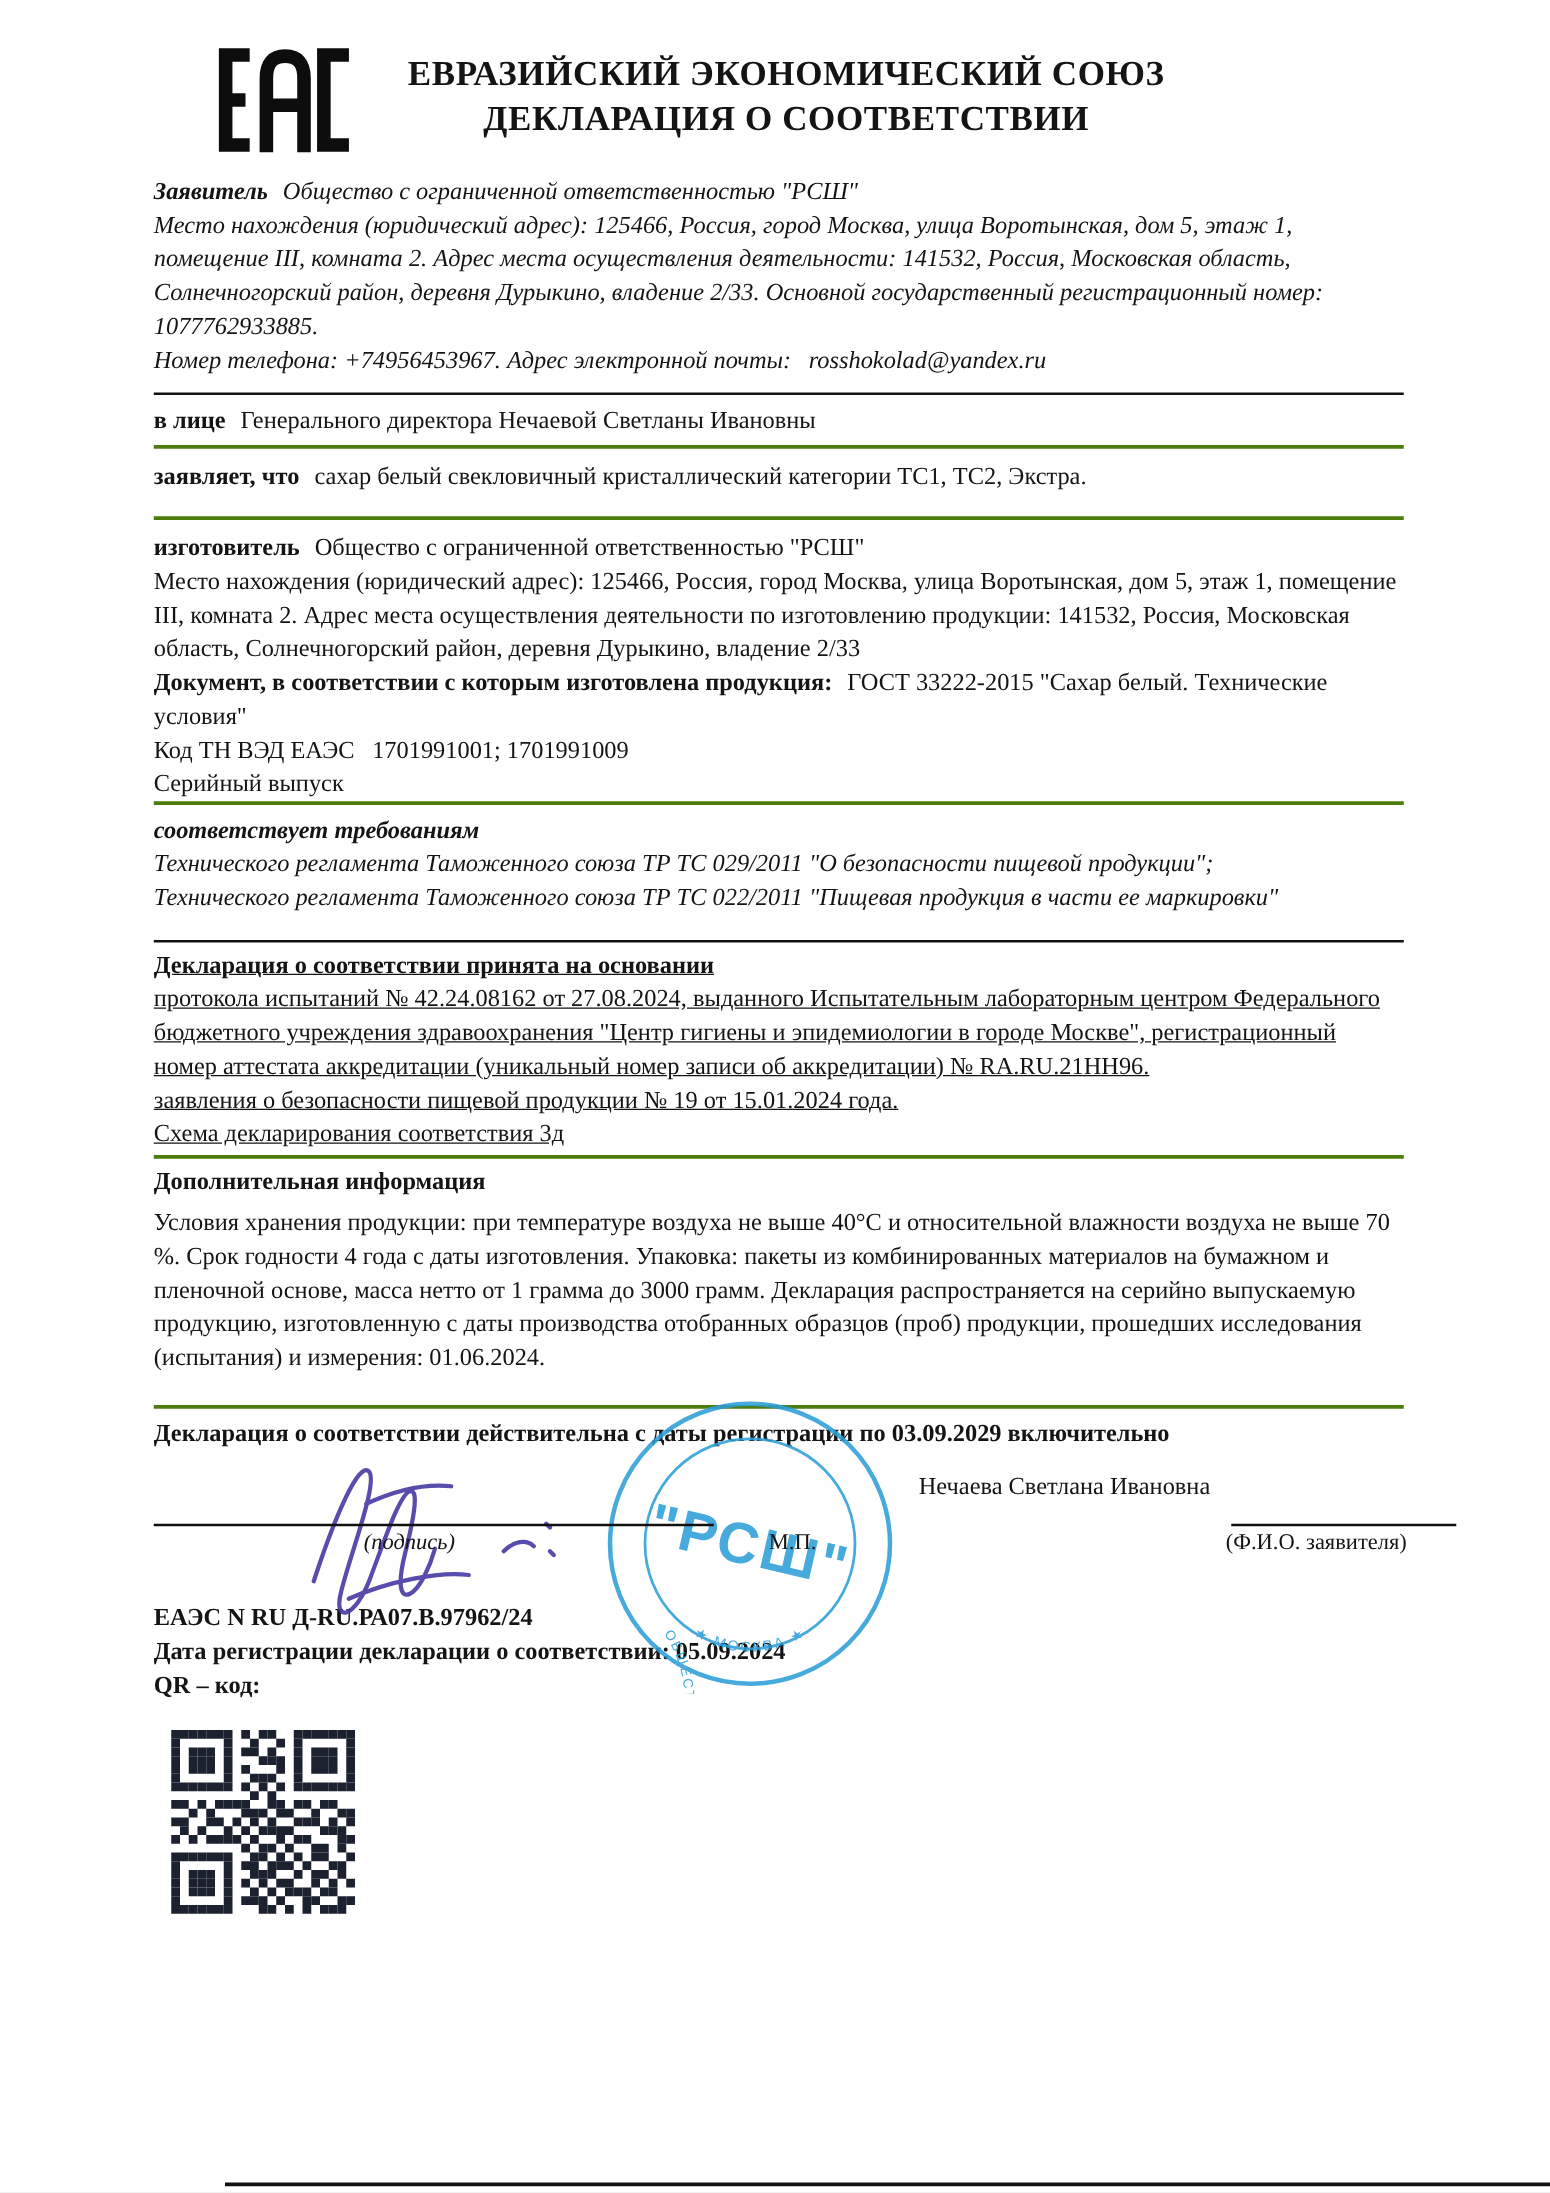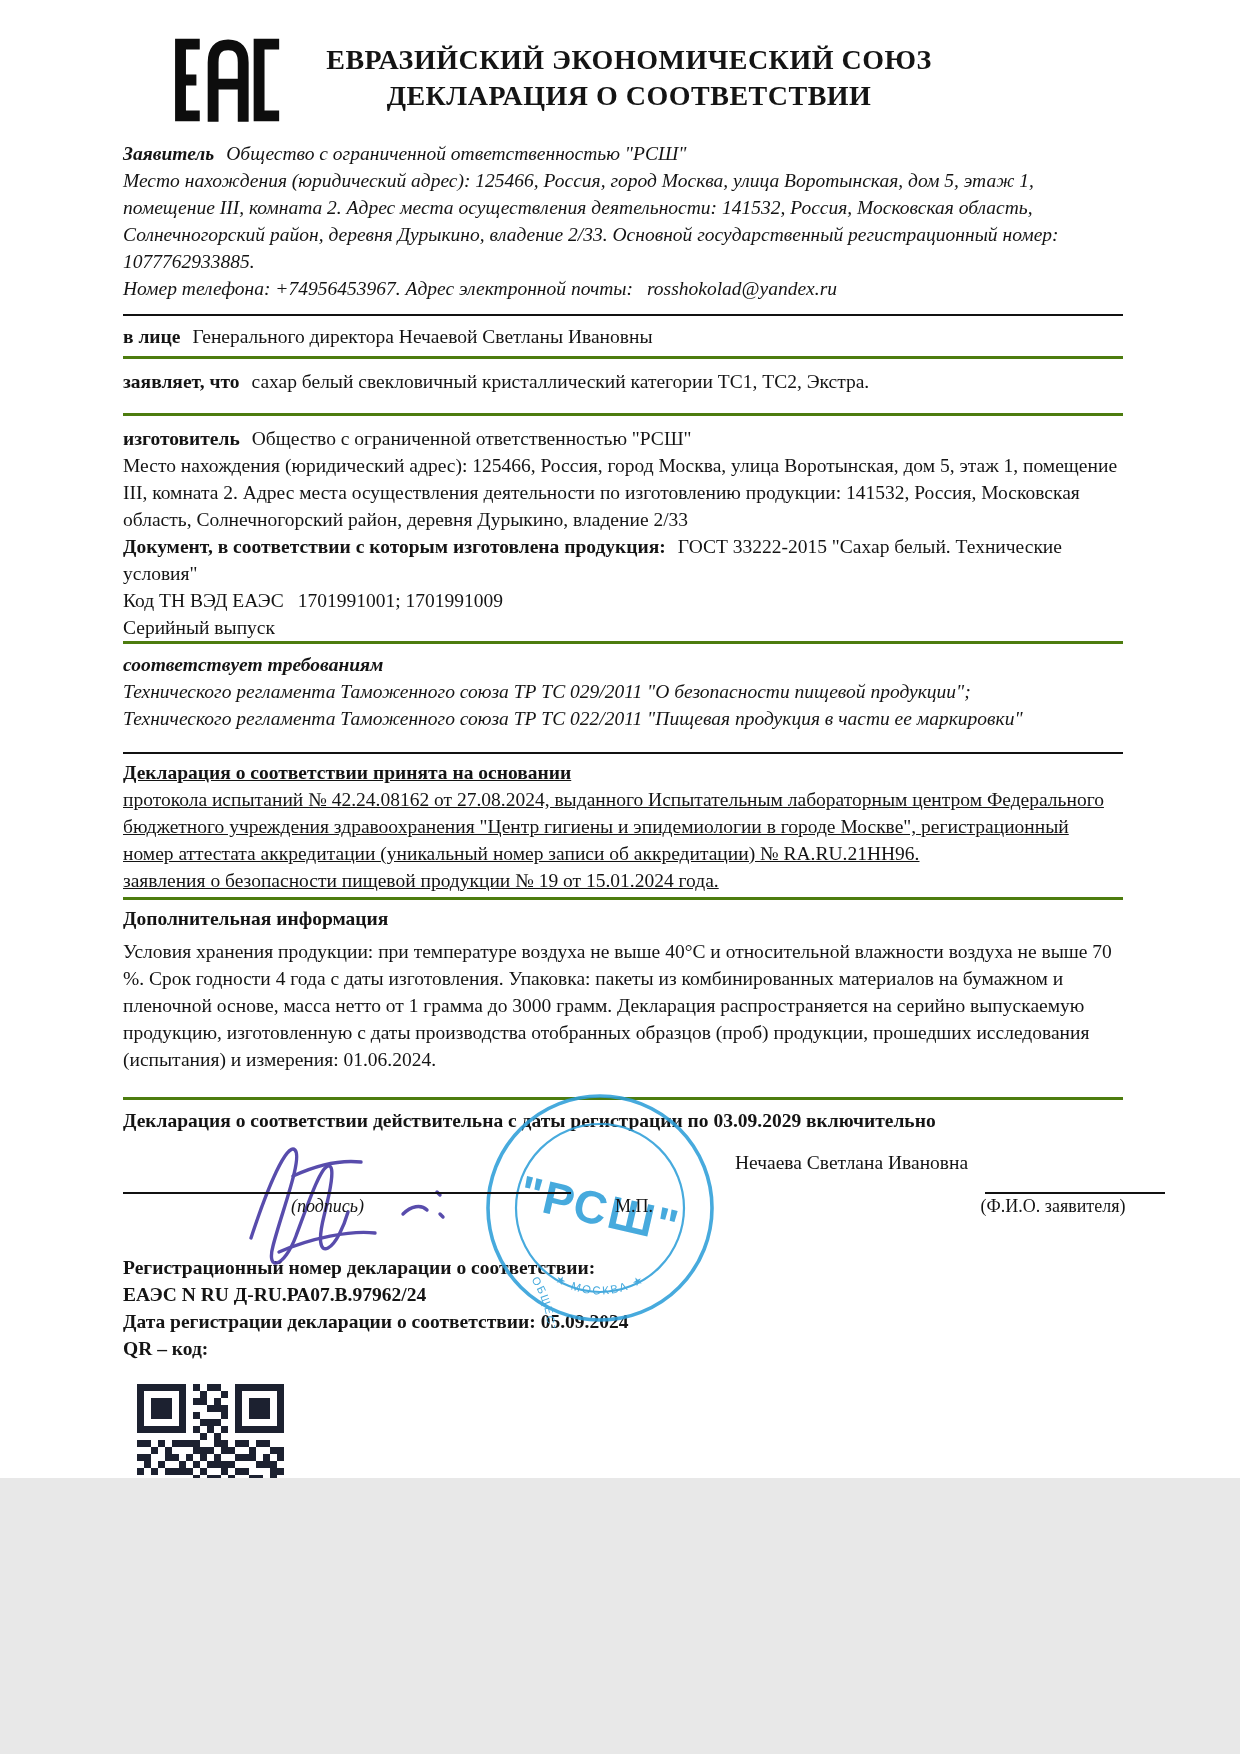--- a/index.html
+++ b/index.html
@@ -1,18 +1,18 @@
 <!DOCTYPE html>
 <html><head>
 <meta charset="utf-8">
 <style>
   html,body{margin:0;padding:0;background:#e8e8e8;}
   .page{
     position:relative;
-    width:1240px;height:1478px;
+    width:1240px;height:1754px;
     margin:0 auto;
     background:#ffffff;
     font-family:"Liberation Serif","DejaVu Serif",serif;
     color:#141414;
     overflow:hidden;
   }
   .content{
     position:absolute;left:123px;top:36px;width:1000px;
   }
   
@@ -116,20 +116,21 @@
     <div class="sec s-conformity rule-thin">
       <div class="ln bold-line">соответствует требованиям</div>
       <div class="ln">Технического регламента Таможенного союза  ТР ТС 029/2011 "О безопасности пищевой продукции";</div>
       <div class="ln">Технического регламента Таможенного союза  ТР ТС 022/2011 "Пищевая продукция в части ее маркировки"</div>
     </div>
 
     <div class="sec s-basis rule-thick">
       <div class="ln bold-line">Декларация о соответствии принята на основании</div>
       <div class="ln">протокола испытаний №  42.24.08162  от 27.08.2024,  выданного Испытательным лабораторным центром Федерального бюджетного учреждения здравоохранения "Центр гигиены и эпидемиологии в городе Москве", регистрационный номер аттестата аккредитации (уникальный номер записи об аккредитации) № RA.RU.21НН96.</div>
       <div class="ln">заявления о безопасности пищевой продукции № 19 от 15.01.2024 года.</div>
+      <div class="ln">Схема декларирования соответствия 3д</div>
     </div>
 
     <div class="sec s-additional rule-thick">
       <div class="ln bold-line">Дополнительная информация</div>
       <div class="ln" style="margin-top:6px;">Условия хранения продукции: при температуре воздуха не выше 40°С и относительной влажности воздуха не выше 70 %. Срок годности  4 года с даты изготовления. Упаковка:  пакеты из комбинированных материалов на бумажном и пленочной основе, масса нетто от 1 грамма  до 3000 грамм. Декларация распространяется на серийно выпускаемую продукцию, изготовленную с даты производства отобранных образцов (проб) продукции, прошедших исследования (испытания) и измерения: 01.06.2024.</div>
     </div>
 
     <div class="sec s-validity">
       <div class="ln bold-line">Декларация о соответствии  действительна с даты регистрации по 03.09.2029  включительно</div>
     </div>
@@ -163,21 +164,20 @@
       </svg>
       <div class="signer">Нечаева Светлана Ивановна</div>
       <div class="u-left"></div>
       <div class="u-right"></div>
       <div class="cap cap-sign">(подпись)</div>
       <div class="cap cap-mp">М.П.</div>
       <div class="cap cap-fio">(Ф.И.О. заявителя)</div>
     </div>
 
     <div class="sec s-reg">
-      <div class="ln">Регистрационный номер декларации о соответствии:</div>
       <div class="ln">ЕАЭС N RU Д-RU.РА07.В.97962/24</div>
       <div class="ln">Дата регистрации декларации о соответствии: 05.09.2024</div>
       <div class="ln">QR – код:</div>
     </div>
 
     <div class="qr" id="qr">
         <div class="qr-row"><span class="qr-m on"></span><span class="qr-m on"></span><span class="qr-m on"></span><span class="qr-m on"></span><span class="qr-m on"></span><span class="qr-m on"></span><span class="qr-m on"></span><span class="qr-m"></span><span class="qr-m on"></span><span class="qr-m"></span><span class="qr-m on"></span><span class="qr-m on"></span><span class="qr-m"></span><span class="qr-m"></span><span class="qr-m on"></span><span class="qr-m on"></span><span class="qr-m on"></span><span class="qr-m on"></span><span class="qr-m on"></span><span class="qr-m on"></span><span class="qr-m on"></span></div>
         <div class="qr-row"><span class="qr-m on"></span><span class="qr-m"></span><span class="qr-m"></span><span class="qr-m"></span><span class="qr-m"></span><span class="qr-m"></span><span class="qr-m on"></span><span class="qr-m"></span><span class="qr-m"></span><span class="qr-m on"></span><span class="qr-m"></span><span class="qr-m"></span><span class="qr-m on"></span><span class="qr-m"></span><span class="qr-m on"></span><span class="qr-m"></span><span class="qr-m"></span><span class="qr-m"></span><span class="qr-m"></span><span class="qr-m"></span><span class="qr-m on"></span></div>
         <div class="qr-row"><span class="qr-m on"></span><span class="qr-m"></span><span class="qr-m on"></span><span class="qr-m on"></span><span class="qr-m on"></span><span class="qr-m"></span><span class="qr-m on"></span><span class="qr-m"></span><span class="qr-m on"></span><span class="qr-m on"></span><span class="qr-m"></span><span class="qr-m on"></span><span class="qr-m"></span><span class="qr-m"></span><span class="qr-m on"></span><span class="qr-m"></span><span class="qr-m on"></span><span class="qr-m on"></span><span class="qr-m on"></span><span class="qr-m"></span><span class="qr-m on"></span></div>
         <div class="qr-row"><span class="qr-m on"></span><span class="qr-m"></span><span class="qr-m on"></span><span class="qr-m on"></span><span class="qr-m on"></span><span class="qr-m"></span><span class="qr-m on"></span><span class="qr-m"></span><span class="qr-m"></span><span class="qr-m"></span><span class="qr-m on"></span><span class="qr-m on"></span><span class="qr-m on"></span><span class="qr-m"></span><span class="qr-m on"></span><span class="qr-m"></span><span class="qr-m on"></span><span class="qr-m on"></span><span class="qr-m on"></span><span class="qr-m"></span><span class="qr-m on"></span></div>

